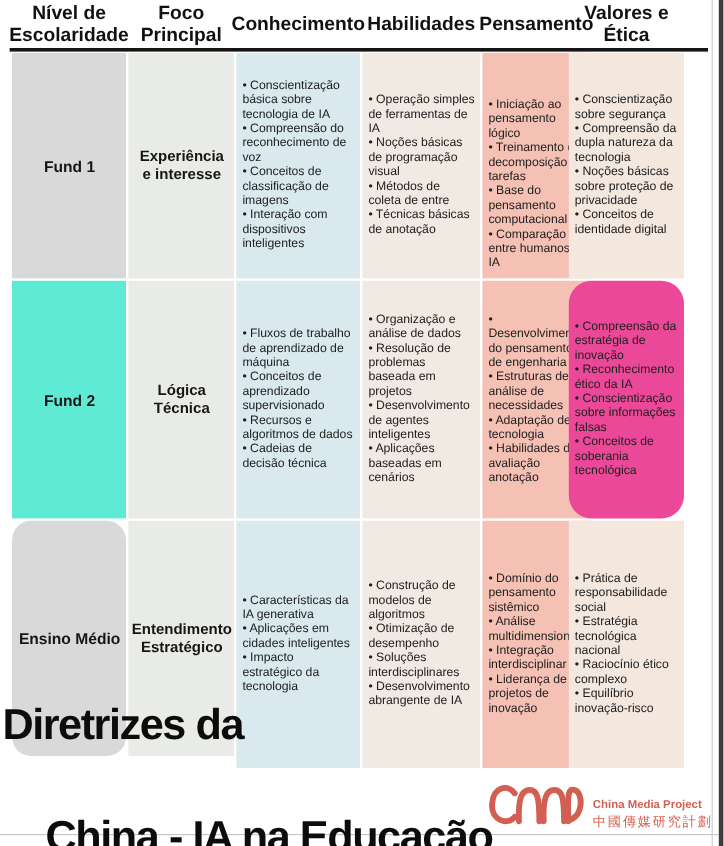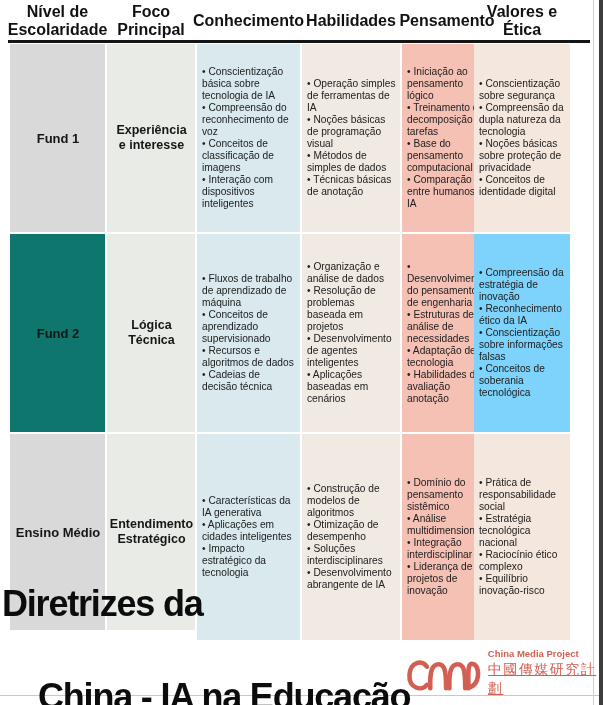--- a/index.html
+++ b/index.html
@@ -38,21 +38,21 @@
     position:absolute; left:2px; z-index:6; font-weight:bold; color:#0c0c0c;
     font-size:36px; letter-spacing:-1.2px; line-height:1; white-space:nowrap;
   }
   .big-title.l1 { top:586px; }
   .big-title.l2 { top:679px;margin-left:36px; }
 
   .logo { position:absolute; left:402px; top:648px; z-index:6; display:flex;
           align-items:flex-end; gap:6px; color:#d25f52; }
   .logo svg { display:block; }
   .logo-name { font-size:9.5px; font-weight:bold; line-height:1.3; }
-  .logo-cn { font-size:14px; letter-spacing:1.5px; line-height:1.3;text-decoration:underline; }
+  .logo-cn { font-size:11px; letter-spacing:1.5px; line-height:1.3; }
 
   .edge-line-right { position:absolute; top:0; left:593px; width:1px; height:705px; background:#cfcfcf; }
   .edge-dark-right { position:absolute; top:0; left:599px; width:4px; height:705px; background:#3d3d3d; }
   .edge-line-bottom { position:absolute; left:0; top:695px; width:599px; height:1px; background:#c8c8c8; }
 </style>
 </head>
 <body>
 
 <div class="page">
 
@@ -71,42 +71,42 @@
       <li>Conscientização básica sobre tecnologia de IA</li>
       <li>Compreensão do reconhecimento de voz</li>
       <li>Conceitos de classificação de imagens</li>
       <li>Interação com dispositivos inteligentes</li>
     </ul>
   </div>
   <div class="cell c4 r1" style="background: rgb(240, 234, 226);">
     <ul>
       <li>Operação simples de ferramentas de IA</li>
       <li>Noções básicas de programação visual</li>
-      <li>Métodos de simples de dados</li>
+      <li>Métodos de coleta de entre</li>
       <li>Técnicas básicas de anotação</li>
     </ul>
   </div>
-  <div class="cell c5 r1" style="background: rgb(246, 193, 181);">
+  <div class="cell c5 r1" style="background: rgb(246, 193, 181); justify-content: flex-end;">
     <ul>
       <li>Iniciação ao pensamento lógico</li>
       <li>Treinamento de decomposição de tarefas</li>
       <li>Base do pensamento computacional</li>
       <li>Comparação entre humanos e IA</li>
     </ul>
   </div>
   <div class="cell c6 r1" style="background: rgb(244, 231, 222);">
     <ul>
       <li>Conscientização sobre segurança</li>
       <li>Compreensão da dupla natureza da tecnologia</li>
       <li>Noções básicas sobre proteção de privacidade</li>
       <li>Conceitos de identidade digital</li>
     </ul>
   </div>
 
-  <div class="cell label level c1 r2" style="background: #0f766e; text-align: center;">Fund 2</div>
+  <div class="cell label level c1 r2" style="background: #5eead4; text-align: center;">Fund 2</div>
   <div class="cell label focus c2 r2" style="background: rgb(233, 236, 230);">Lógica Técnica</div>
   <div class="cell c3 r2" style="background: rgb(217, 233, 238);">
     <ul>
       <li>Fluxos de trabalho de aprendizado de máquina</li>
       <li>Conceitos de aprendizado supervisionado</li>
       <li>Recursos e algoritmos de dados</li>
       <li>Cadeias de decisão técnica</li>
     </ul>
   </div>
   <div class="cell c4 r2" style="background: rgb(240, 234, 226);">
@@ -118,30 +118,30 @@
     </ul>
   </div>
   <div class="cell c5 r2" style="background: rgb(246, 193, 181);">
     <ul>
       <li>Desenvolvimento do pensamento de engenharia</li>
       <li>Estruturas de análise de necessidades</li>
       <li>Adaptação de tecnologia</li>
       <li>Habilidades de avaliação anotação</li>
     </ul>
   </div>
-  <div class="cell c6 r2" style="background: #7dd3fc;">
+  <div class="cell c6 r2" style="background: #ec4899; border-radius: 19px;">
     <ul>
       <li>Compreensão da estratégia de inovação</li>
       <li>Reconhecimento ético da IA</li>
       <li>Conscientização sobre informações falsas</li>
       <li>Conceitos de soberania tecnológica</li>
     </ul>
   </div>
 
-  <div class="cell label level c1 r3s" style="background: rgb(217, 217, 217);">Ensino Médio</div>
+  <div class="cell label level c1 r3s" style="background: rgb(217, 217, 217); border-radius: 16px;">Ensino Médio</div>
   <div class="cell label focus c2 r3s" style="background: rgb(233, 236, 230);">Entendimento Estratégico</div>
   <div class="cell c3 r3" style="background: rgb(217, 233, 238);">
     <ul>
       <li>Características da IA generativa</li>
       <li>Aplicações em cidades inteligentes</li>
       <li>Impacto estratégico da tecnologia</li>
     </ul>
   </div>
   <div class="cell c4 r3" style="background: rgb(240, 234, 226);">
     <ul>

